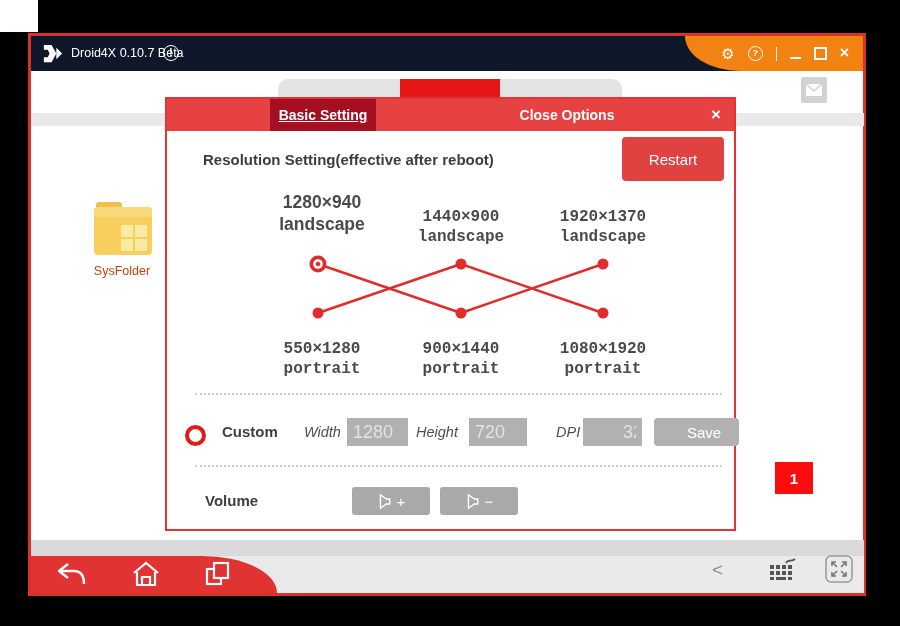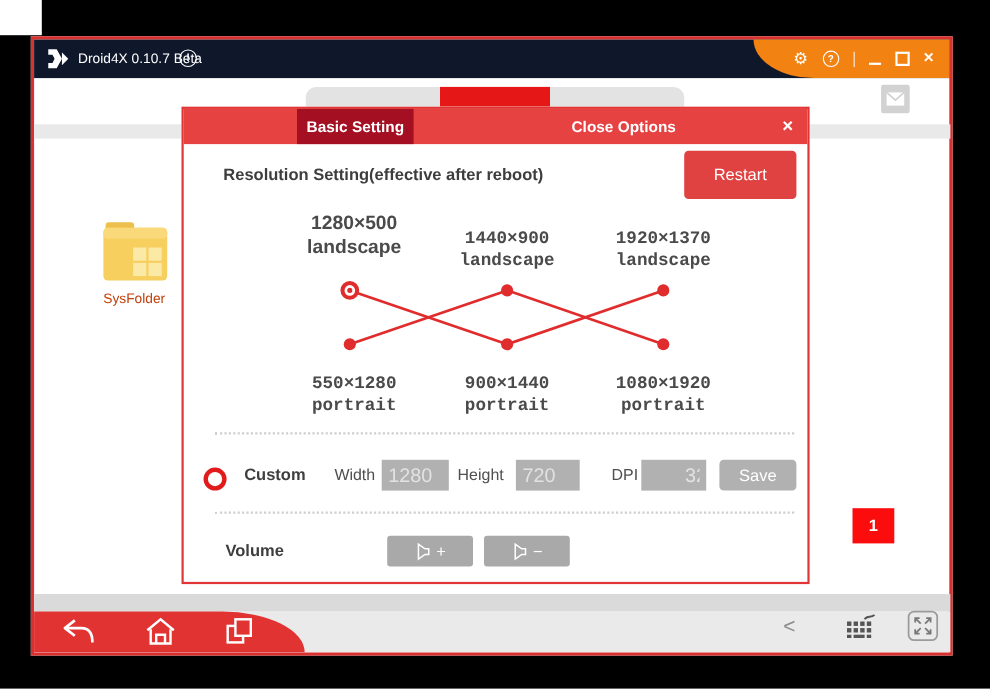--- a/index.html
+++ b/index.html
@@ -37,38 +37,38 @@
   .navbar{left:31px;top:556px;width:833px;height:37px;background:#eaeaea;}
   .nav-swoosh{left:31px;top:556px;width:246px;height:37px;background:#e23333;
               border-top-right-radius:75px 37px;}
   .chevron-left{left:712px;top:559px;color:#8a8a8a;font-size:19px;}
   
   .dialog{left:165px;top:97px;width:571px;height:434px;background:#fff;
           border:2px solid #e13434;box-sizing:border-box;z-index:10;}
   .dlg-header{left:0;top:0;width:567px;height:32px;background:#e64242;}
   .dlg-tab{top:0;height:32px;display:flex;align-items:center;justify-content:center;
            color:#fff;font-size:14px;font-weight:bold;cursor:default;}
-  .dlg-tab.active{background:#a50f22;}
+  .dlg-tab.active{background:#a50f22;text-decoration:underline;}
   .dlg-close{left:532px;top:0;width:34px;height:32px;color:#fff;font-size:17px;font-weight:bold;
              display:flex;align-items:center;justify-content:center;}
   .section-title{left:36px;top:52px;color:#3d3d3d;font-size:15px;font-weight:bold;}
   .restart-btn{left:455px;top:38px;width:102px;height:44px;background:#e04141;border-radius:4px;
                color:#fff;font-size:15px;display:flex;align-items:center;justify-content:center;}
   .res-label{text-align:center;color:#4a4a4a;font-weight:bold;line-height:1.25;}
   .res-big{font-size:17.5px;}
   .res-small{font-size:16px;font-family:Liberation Mono, monospace;}
   .dotted{border-top:2px dotted #cfcfcf;height:0;}
   .radio-ring{left:18px;top:326px;width:13px;height:13px;border:4px solid #e11b1b;border-radius:50%;
               background:#fff;}
   .lbl-bold{color:#3e3e3e;font-size:15px;font-weight:bold;}
-  .lbl-plain{color:#4f4f4f;font-size:14.5px;}
+  .lbl-plain{color:#4f4f4f;font-size:14.5px;font-style:italic;}
   .gray-input{background:#b1b1b1;border:none;border-radius:0;color:#e2e2e2;font-size:18px;
               padding:0 6px;box-sizing:border-box;height:28px;font-family:Liberation Sans, sans-serif;outline:none;}
   .save-btn{left:487px;top:319px;width:70px;height:28px;background:#b1b1b1;border-radius:4px;
-            color:#fff;font-size:15px;display:flex;align-items:center;justify-content:center;}
+            color:#fff;font-size:15px;display:flex;align-items:center;justify-content:center;padding-left:15px;}
   .vol-btn{top:388px;width:78px;height:28px;background:#a9a9a9;border-radius:3px;color:#fff;
            display:flex;align-items:center;justify-content:center;gap:3px;font-size:15px;}
   .corner-artifact{left:0;top:0;width:38px;height:32px;background:#fff;}
 </style>
 </head>
 <body>
 
 <div class="abs corner-artifact"></div>
 
 <div class="abs app-window">
@@ -169,21 +169,21 @@
   </div>
   <div class="abs dlg-tab" style="left:341px;width:118px">
     <span>Close Options</span>
   </div>
   <div class="abs dlg-close">×</div>
 
   <div class="abs section-title">Resolution Setting(effective after reboot)</div>
   <div class="abs restart-btn">Restart</div>
 
   <div class="abs res-label res-big" style="left:65px;top:93px;width:180px">
-    <div>1280×500</div>
+    <div>1280×940</div>
     <div>landscape</div>
   </div>
   <div class="abs res-label res-small" style="left:224px;top:108px;width:140px">
     <div>1440×900</div>
     <div>landscape</div>
   </div>
   <div class="abs res-label res-small" style="left:366px;top:108px;width:140px">
     <div>1920×1370</div>
     <div>landscape</div>
   </div>

